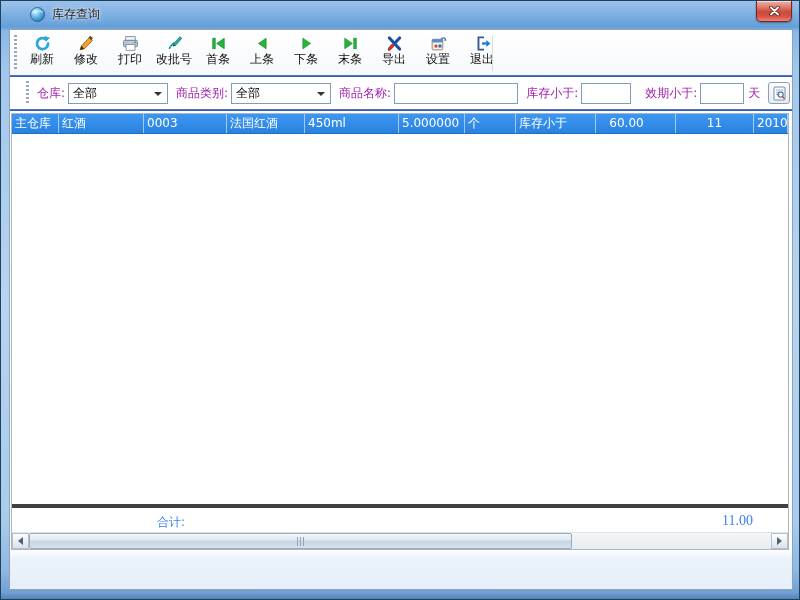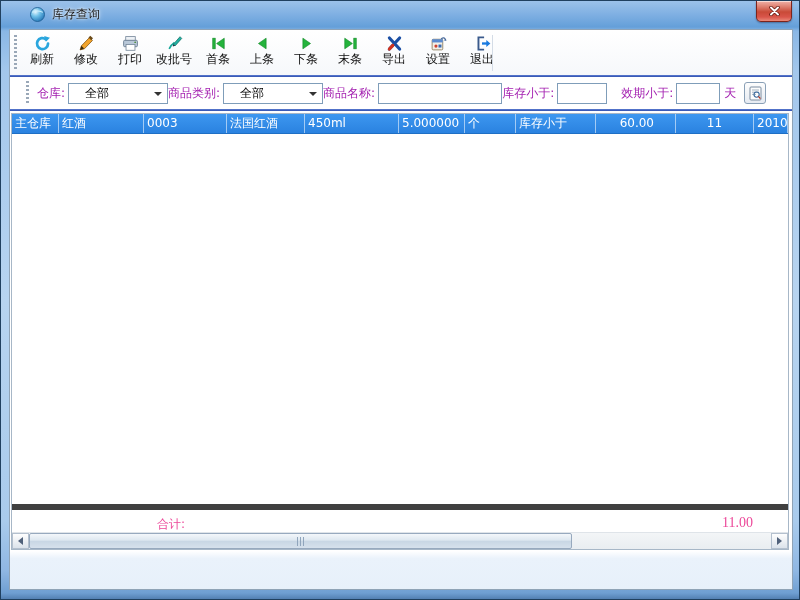--- a/index.html
+++ b/index.html
@@ -44,46 +44,46 @@
     background:linear-gradient(180deg,#5d7ed2,#2f4fae); }
   .sep1 { top:74px; } .sep2 { top:108px; }
 
   
   .filterbar { position:absolute; left:9px; top:76px; width:782px; height:32px;
     background:#ffffff; display:flex; align-items:center; padding-left:16px; }
   .filterbar .fgrip { position:relative; margin-right:8px; width:3px; height:24px;
     background-image:repeating-linear-gradient(180deg,#9aa8b8 0 2px, transparent 2px 4px); }
   .flabel { color:#a21caf; white-space:nowrap; margin-right:3px; }
   .combo { position:relative; width:100px; height:21px; border:1px solid #7f9db9; background:#fff;
-    line-height:19px; padding-left:16px; cursor:pointer; }
+    line-height:19px; padding-left:4px; cursor:pointer; }
   .combo-arrow { position:absolute; right:5px; top:8px; width:0; height:0;
     border-left:4px solid transparent; border-right:4px solid transparent; border-top:4px solid #333; }
   .tinput { height:21px; border:1px solid #7f9db9; background:#fff; padding:0 3px; font:inherit; }
   .w-name { width:124px; } .w-small { width:50px; } .w-small2 { width:44px; }
-  .m8 { } .m14 { margin-left:14px; } .m4 { margin-left:4px; }
+  .m8 { margin-left:8px; } .m14 { margin-left:14px; } .m4 { margin-left:4px; }
   .search-btn { margin-left:5px; width:22px; height:22px; border:1px solid #8aa0b6; border-radius:3px;
     background:linear-gradient(180deg,#fdfdfd,#e6ebf2); display:flex; align-items:center; justify-content:center; cursor:pointer; }
 
   
   .grid { position:absolute; left:10px; top:112px; width:778px; height:437px;
     border:1px solid #a7b7c7; background:#fff; display:flex; flex-direction:column; }
   .hrow { display:flex; height:24px; border-bottom:1px solid #7392ba;
     background:linear-gradient(180deg,#ffffff 0%,#eef4fb 35%,#bcd3ec 65%,#8db2de 100%); }
   .hcell { border-right:1px solid #94accb; text-align:center; line-height:23px; color:#000;
     overflow:hidden; white-space:nowrap; cursor:pointer; }
   .drow { display:flex; height:20px; background:linear-gradient(180deg,#3d97f0,#2a82e0);
     border-bottom:1px solid #1f6fc4; color:#fff; cursor:pointer; }
   .dcell { border-right:1px solid rgba(255,255,255,.55); line-height:19px; padding-left:3px;
     overflow:hidden; white-space:nowrap; }
   .c0{width:47px}.c1{width:85px}.c2{width:83px}.c3{width:78px}.c4{width:94px}.c5{width:66px}
   .c6{width:51px}.c7{width:80px}.c8{width:80px}.c9{width:78px}.c10{flex:1;min-width:0}
-  .num-r { text-align:right; padding-right:21px; }
+  .num-r { text-align:center; padding-right:21px; }
   .num-c { text-align:center; padding-left:0; }
   .filler { flex:1; background:#fff; }
-  .frow { height:28px; position:relative; border-top:6px solid #404040; background:#fff; color:#ec4899; }
+  .frow { height:28px; position:relative; border-top:4px solid #404040; background:#fff; color:#3b82f6; }
   .total-label { position:absolute; left:145px; top:6px; }
   .total-value { position:absolute; right:35px; top:5px; font-family:"Liberation Serif","DejaVu Serif",serif; font-size:14px; }
 
   
   .hscroll { height:17px; position:relative; background:linear-gradient(180deg,#f3f5f7,#e9edf1);
     border-top:1px solid #dfe4e9; }
   .sc-arrow { position:absolute; top:0; width:17px; height:16px;
     background:linear-gradient(180deg,#fefefe,#dce3eb); border:1px solid #b4c0ce;
     display:flex; align-items:center; justify-content:center; cursor:pointer; }
   .sc-left { left:0; } .sc-right { right:0; }

